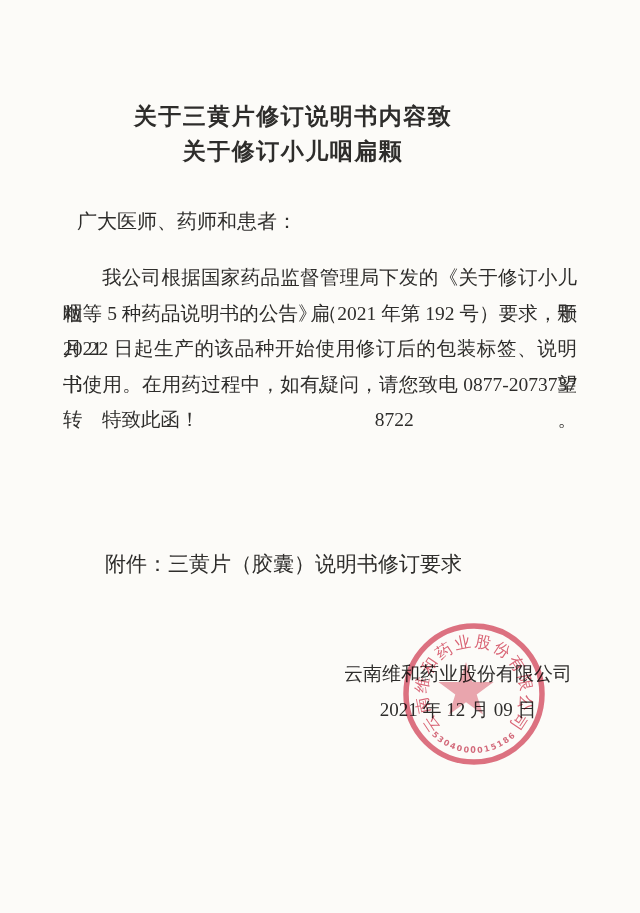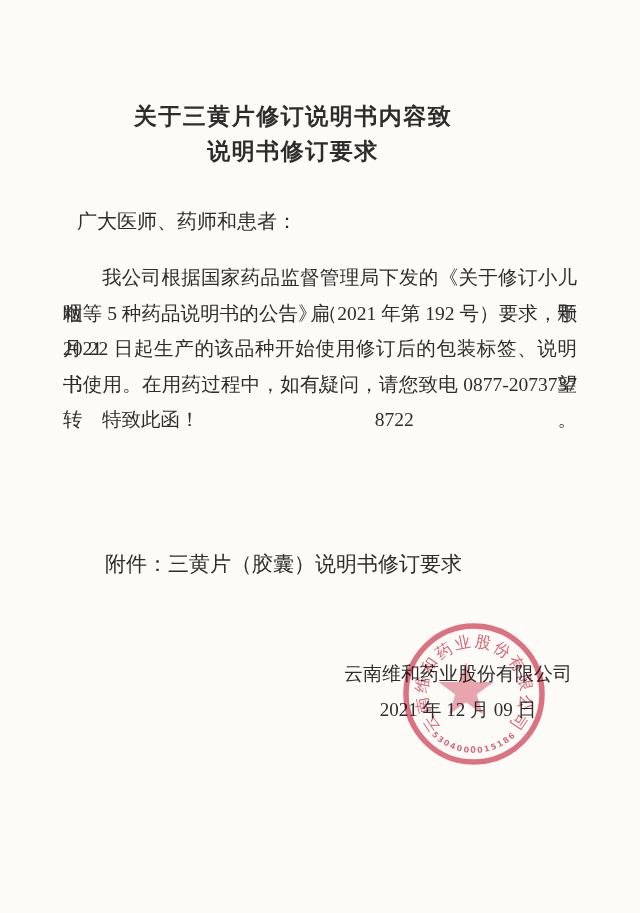--- a/index.html
+++ b/index.html
@@ -63,21 +63,21 @@
     fill: #cc4a61; opacity: 0.9;
   }
 </style>
 </head>
 <body>
 
 <div class="page">
 
   <div class="title">
     <div>关于三黄片修订说明书内容致</div>
-    <div>说明书修订要求</div>
+    <div>关于修订小儿咽扁颗</div>
   </div>
 
   <div class="salutation">广大医师、药师和患者：</div>
 
   <div class="para">
     <div class="line indent">我公司根据国家药品监督管理局下发的《关于修订小儿咽扁颗</div>
     <div class="line">粒等 5 种药品说明书的公告》（2021 年第 192 号）要求，于 2021</div>
     <div class="line">月 22 日起生产的该品种开始使用修订后的包装标签、说明书，望</div>
     <div class="line">书使用。在用药过程中，如有疑问，请您致电 0877-2073737 转 8722。</div>
     <div class="line closing">特致此函！</div>

